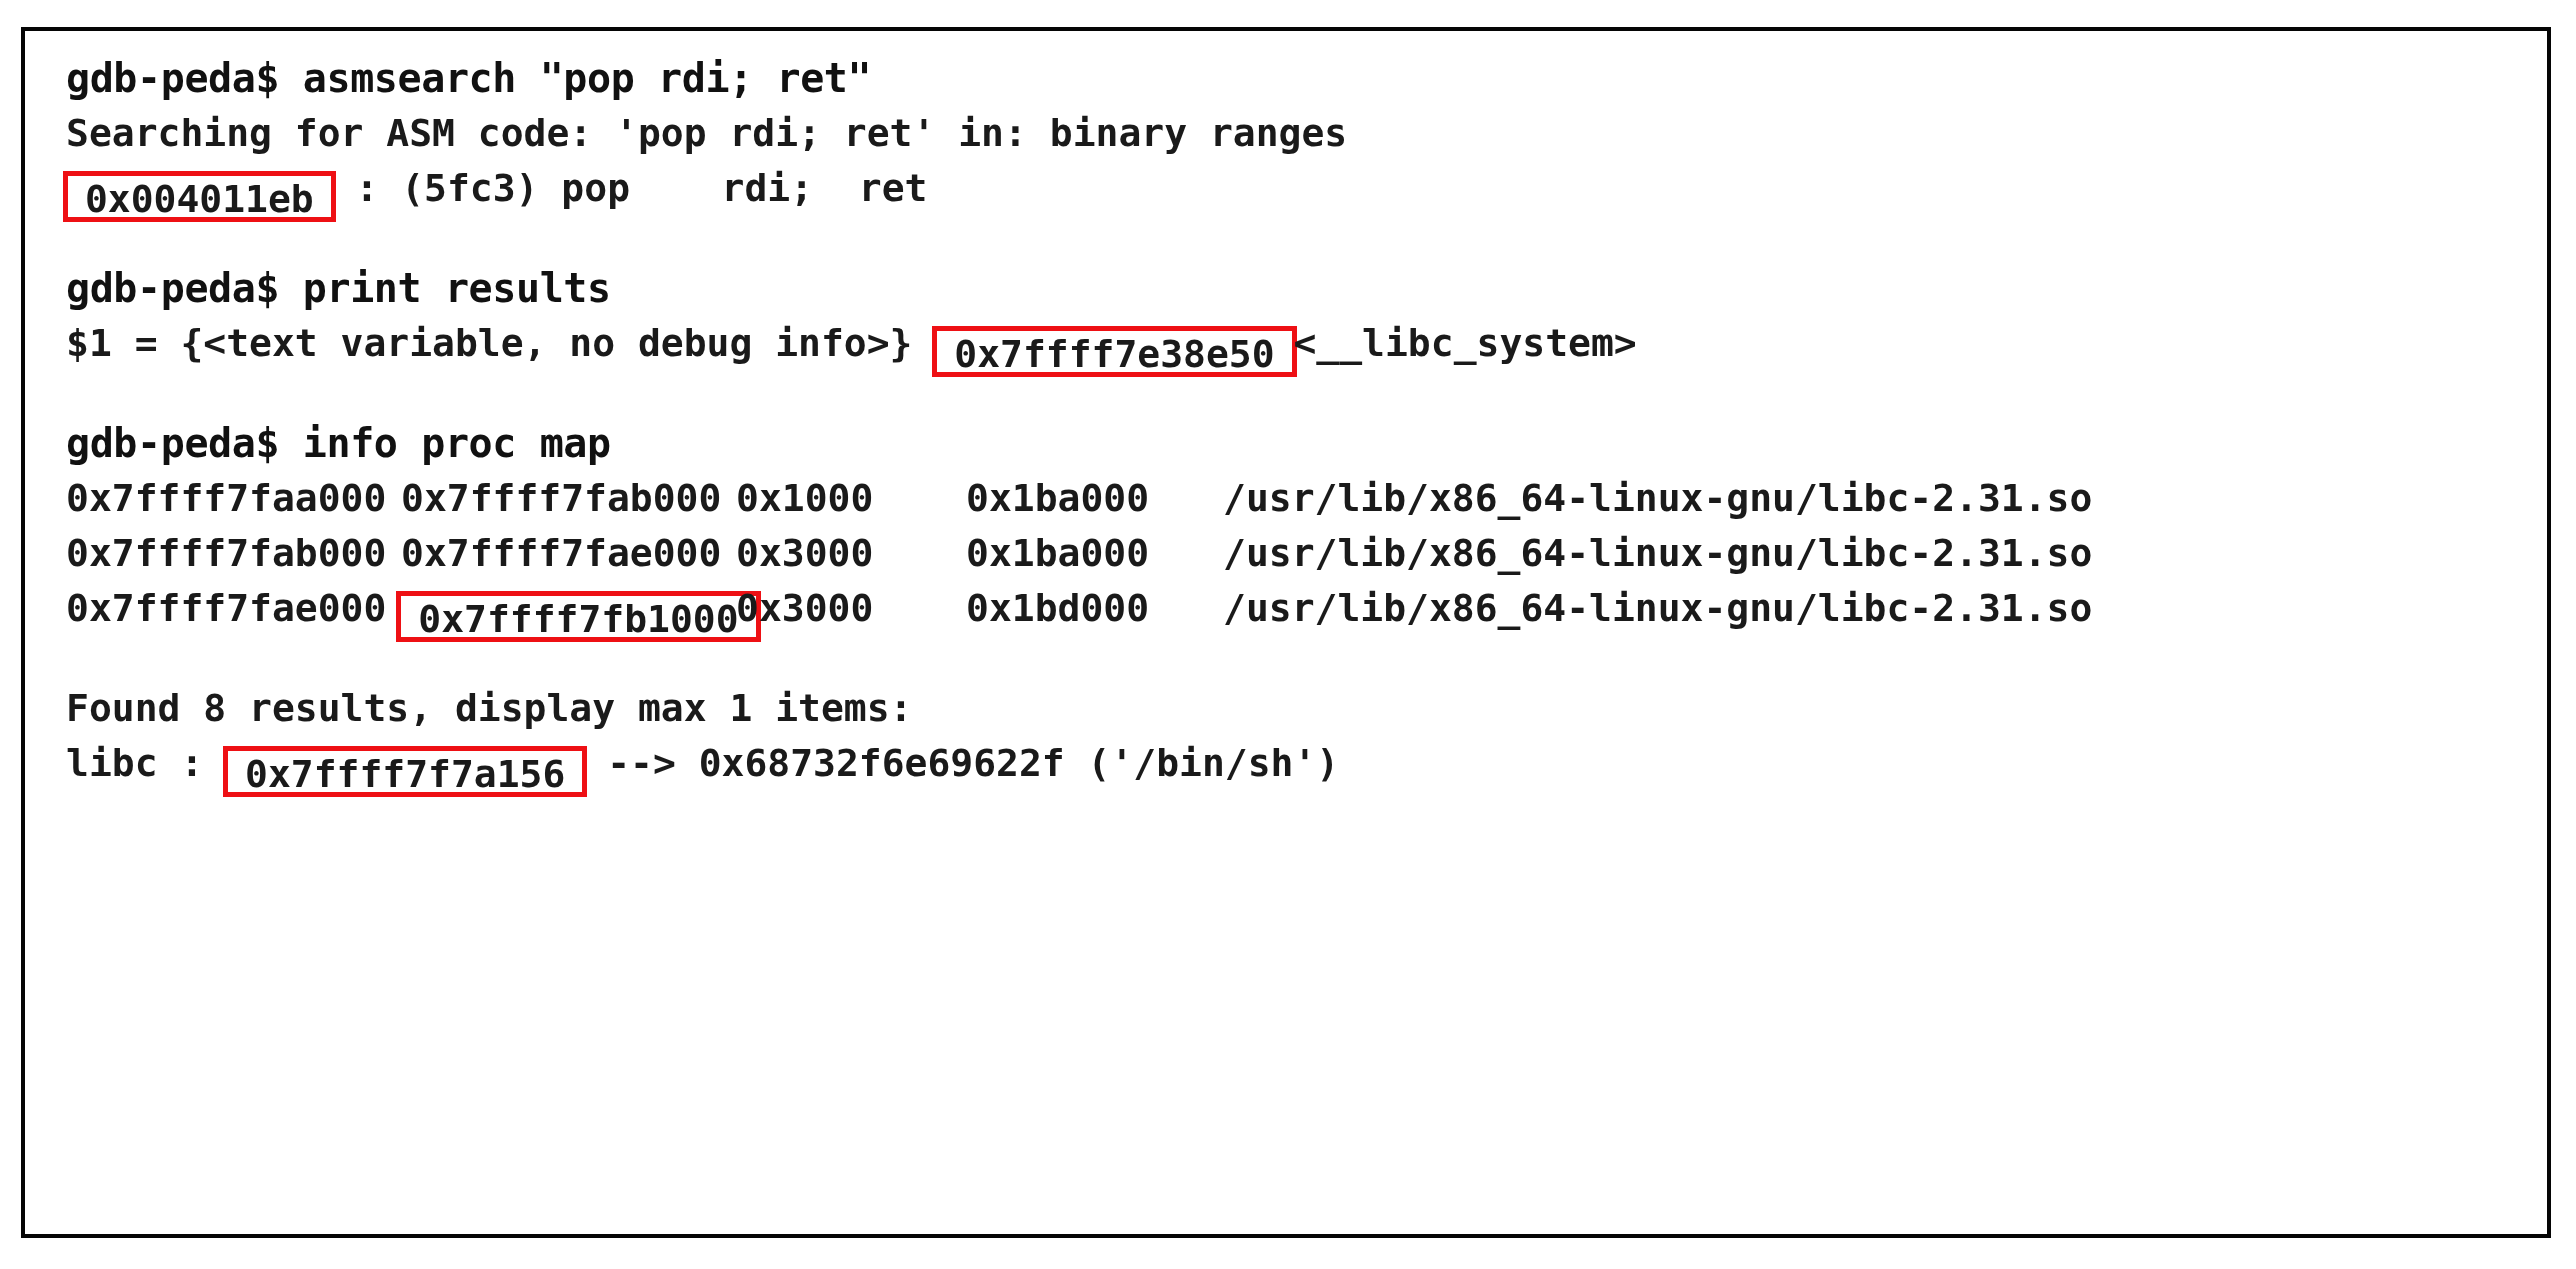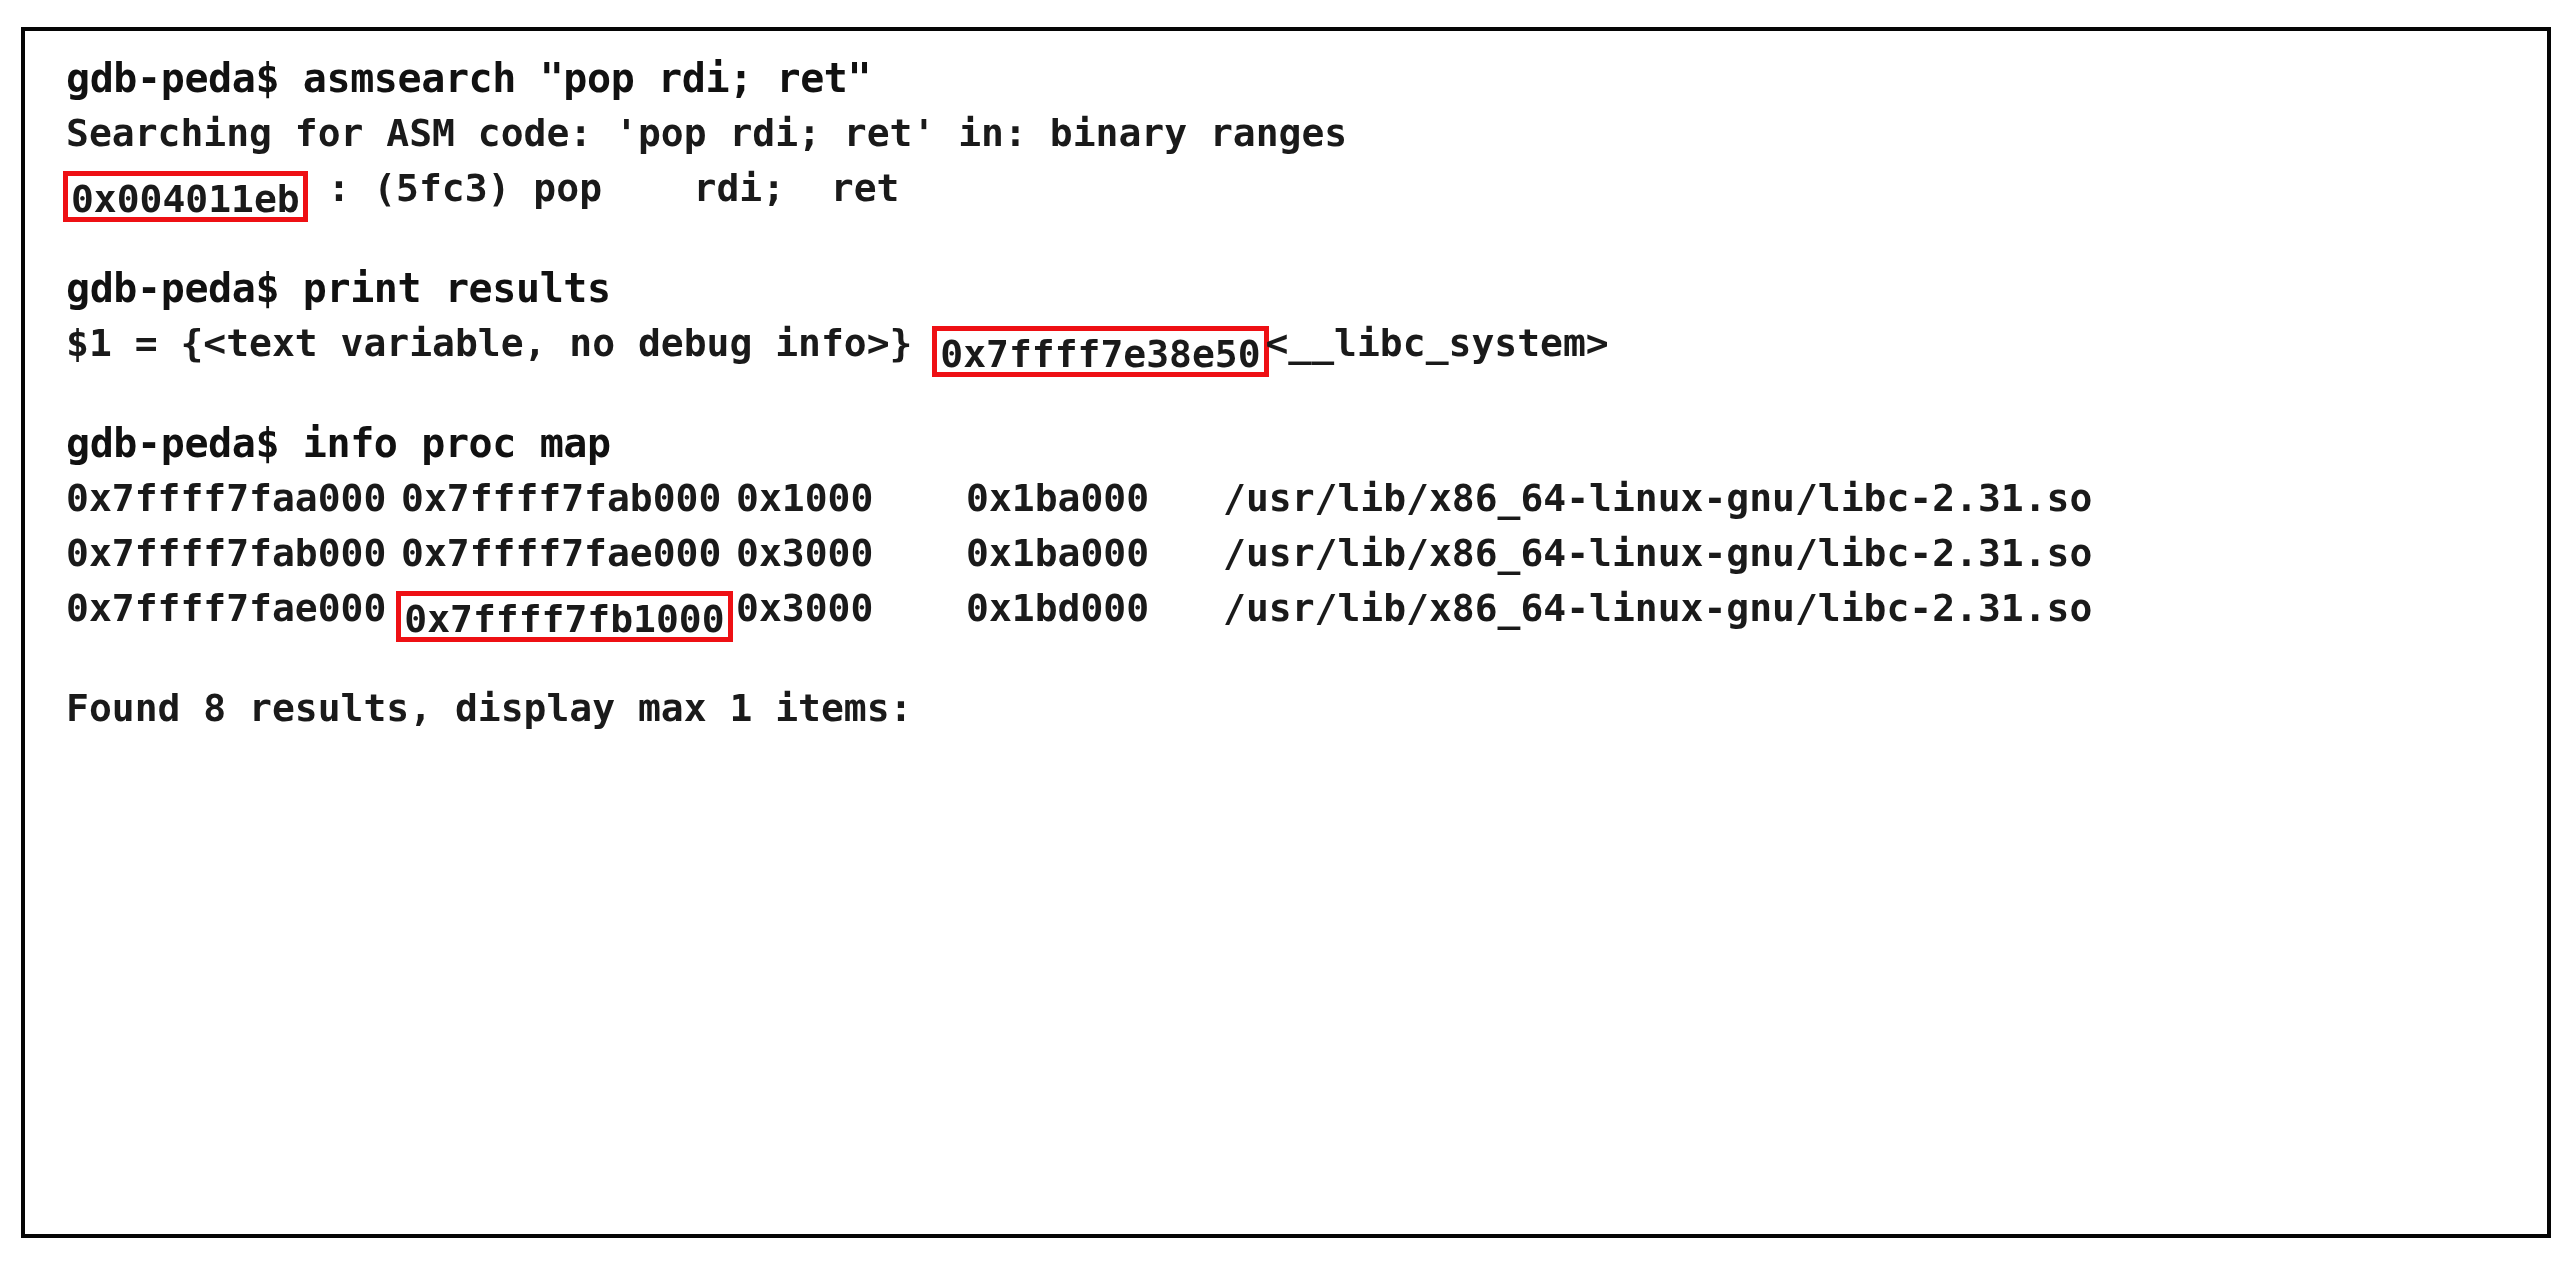--- a/index.html
+++ b/index.html
@@ -56,21 +56,21 @@
   }
   .spacer {
     height: 45px;
   }
 
   
   .hl {
     display: inline-block;
     box-sizing: border-box;
     border: 5.5px solid #ee1014;
-    padding: 0 3px;
+    padding: 0 17px;
     margin: 0 -3.1px;
     line-height: 47px;
     height: 51px;
     vertical-align: -11px;
     background: transparent;
   }
 
   
   .map-row {
     display: block;
@@ -116,16 +116,17 @@
     <div class="line output-line map-row"><span class="col-start">0x7ffff7fab000</span><span class="col-end">0x7ffff7fae000</span><span class="col-size">0x3000</span><span class="col-offset">0x1ba000</span><span class="col-obj">/usr/lib/x86_64-linux-gnu/libc-2.31.so</span></div>
 
     <div class="line output-line map-row"><span class="col-start">0x7ffff7fae000</span><span class="col-end"><span class="hl">0x7ffff7fb1000</span></span><span class="col-size">0x3000</span><span class="col-offset">0x1bd000</span><span class="col-obj">/usr/lib/x86_64-linux-gnu/libc-2.31.so</span></div>
 
     <div class="spacer"></div>
 
 
 
     <div class="line output-line">Found 8 results, display max 1 items:</div>
 
+    <div class="line output-line"><span>libc : </span><span class="hl">0x7ffff7f7a156</span><span> --&gt; 0x68732f6e69622f ('/bin/sh')</span></div>
 
   </div>
 </div>
 
 
 </body></html>

